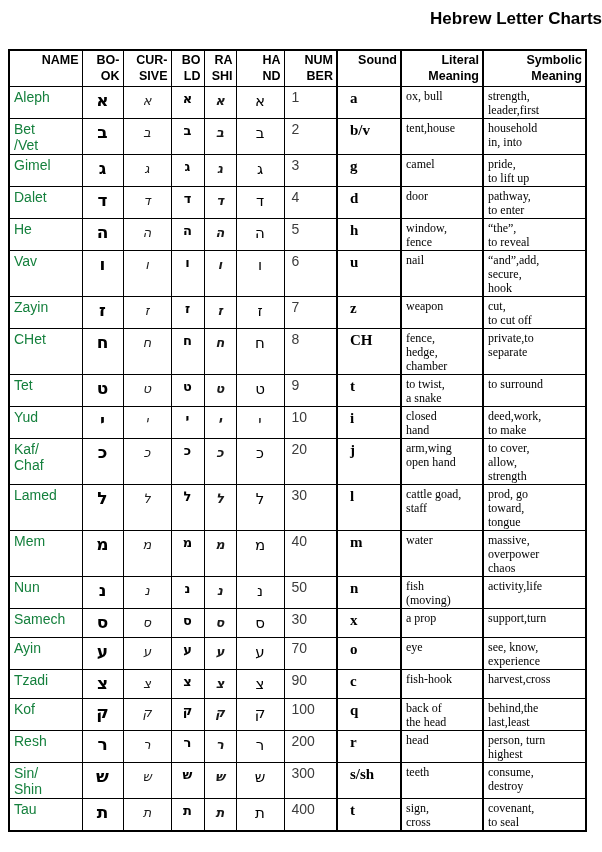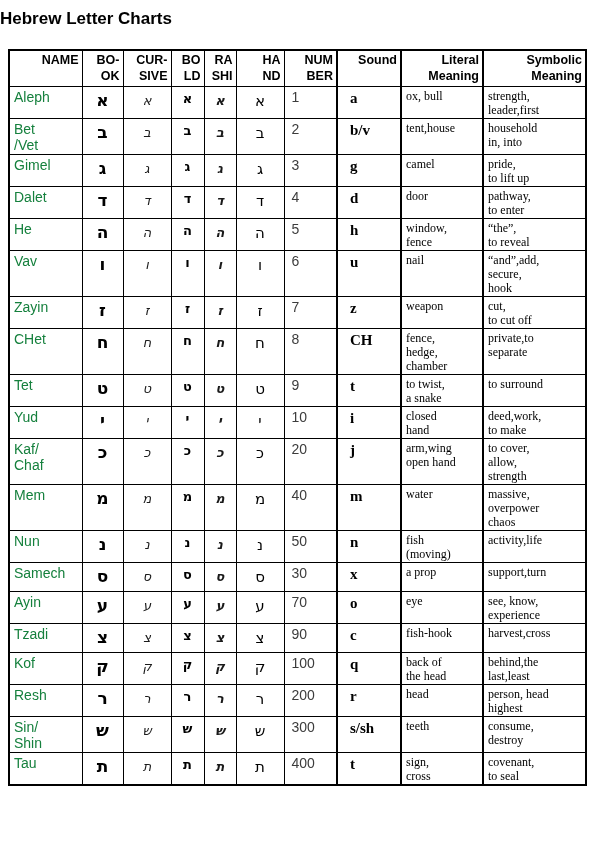--- a/index.html
+++ b/index.html
@@ -4,21 +4,21 @@
 <style>
   html, body { margin:0; padding:0; background:#ffffff; }
   body {
     width:602px; height:852px; overflow:hidden;
     font-family:"Liberation Sans", sans-serif;
     color:#000;
   }
   .page { position:relative; width:602px; height:852px; background:#fff; }
   .page-title {
     margin:0; position:absolute; top:9px; left:0; width:100%;
-    text-align:left; font-size:17px; font-weight:bold; color:#000;
+    text-align:right; font-size:17px; font-weight:bold; color:#000;
     letter-spacing:0px;
   }
   table.letter-table {
     position:absolute; left:8px; top:49px; width:577px;
     border-collapse:collapse; table-layout:fixed;
     border:2px solid #000;
   }
   th, td {
     border:1px solid #000;
     vertical-align:top;
@@ -247,20 +247,35 @@
           <td class="col-hand">כ</td>
           <td class="col-number">20</td>
           <td class="col-sound">j</td>
           <td class="col-literal">arm,wing
 open hand</td>
           <td class="col-symbolic">to cover,
 allow,
 strength</td>
         </tr>
         <tr>
+          <td class="col-name">Lamed</td>
+          <td class="col-book">ל</td>
+          <td class="col-cursive">ל</td>
+          <td class="col-bold">ל</td>
+          <td class="col-rashi">ל</td>
+          <td class="col-hand">ל</td>
+          <td class="col-number">30</td>
+          <td class="col-sound">l</td>
+          <td class="col-literal">cattle goad,
+staff</td>
+          <td class="col-symbolic">prod, go
+toward,
+tongue</td>
+        </tr>
+        <tr>
           <td class="col-name">Mem</td>
           <td class="col-book">מ</td>
           <td class="col-cursive">מ</td>
           <td class="col-bold">מ</td>
           <td class="col-rashi">מ</td>
           <td class="col-hand">מ</td>
           <td class="col-number">40</td>
           <td class="col-sound">m</td>
           <td class="col-literal">water</td>
           <td class="col-symbolic">massive,
@@ -334,21 +349,21 @@
         <tr>
           <td class="col-name">Resh</td>
           <td class="col-book">ר</td>
           <td class="col-cursive">ר</td>
           <td class="col-bold">ר</td>
           <td class="col-rashi">ר</td>
           <td class="col-hand">ר</td>
           <td class="col-number">200</td>
           <td class="col-sound">r</td>
           <td class="col-literal">head</td>
-          <td class="col-symbolic">person, head
+          <td class="col-symbolic">person, turn
  highest</td>
         </tr>
         <tr>
           <td class="col-name">Sin/
 Shin</td>
           <td class="col-book">ש</td>
           <td class="col-cursive">ש</td>
           <td class="col-bold">ש</td>
           <td class="col-rashi">ש</td>
           <td class="col-hand">ש</td>

